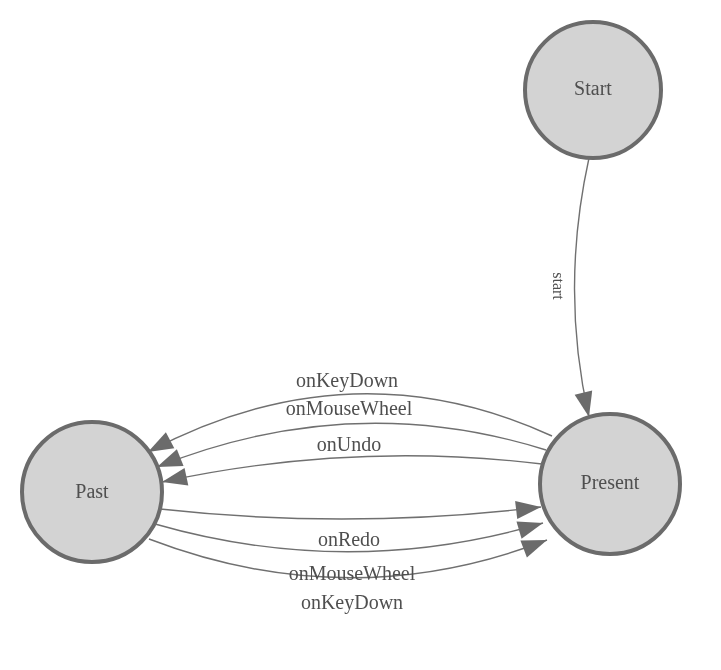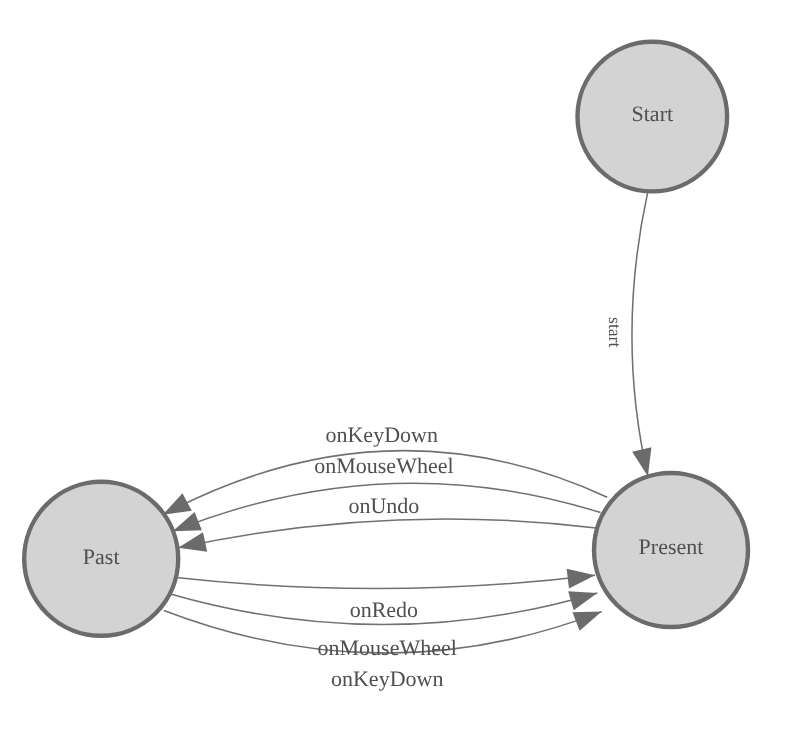--- a/index.html
+++ b/index.html
@@ -10,21 +10,20 @@
   body {
     width: 721px;
     height: 670px;
     overflow: hidden;
     font-family: "Liberation Serif", "DejaVu Serif", serif;
   }
   #diagram-wrap {
     width: 721px;
     height: 512px;
     position: relative;
-    margin-top: 16px;
   }
   svg text {
     font-family: "Liberation Serif", "DejaVu Serif", serif;
     user-select: none;
   }
 </style>
 </head>
 <body>
 
 <div id="diagram-wrap">

